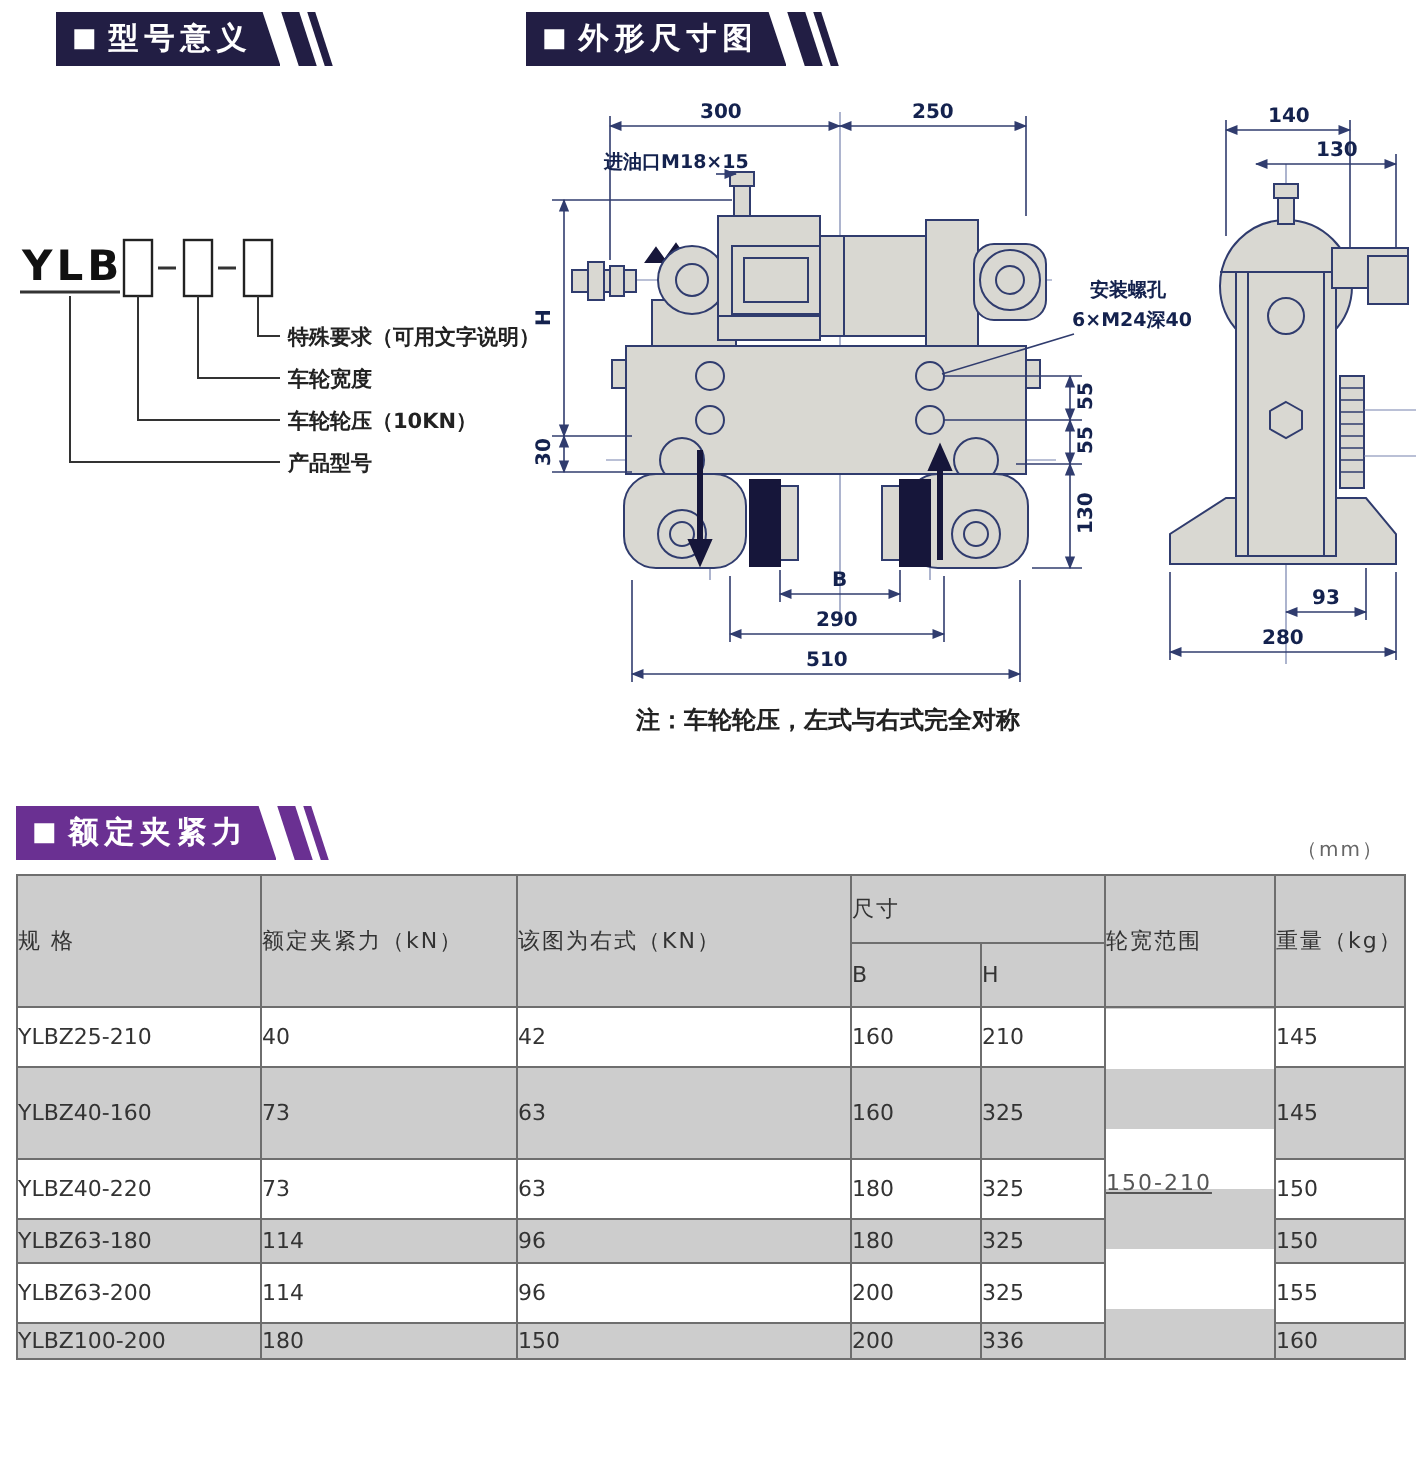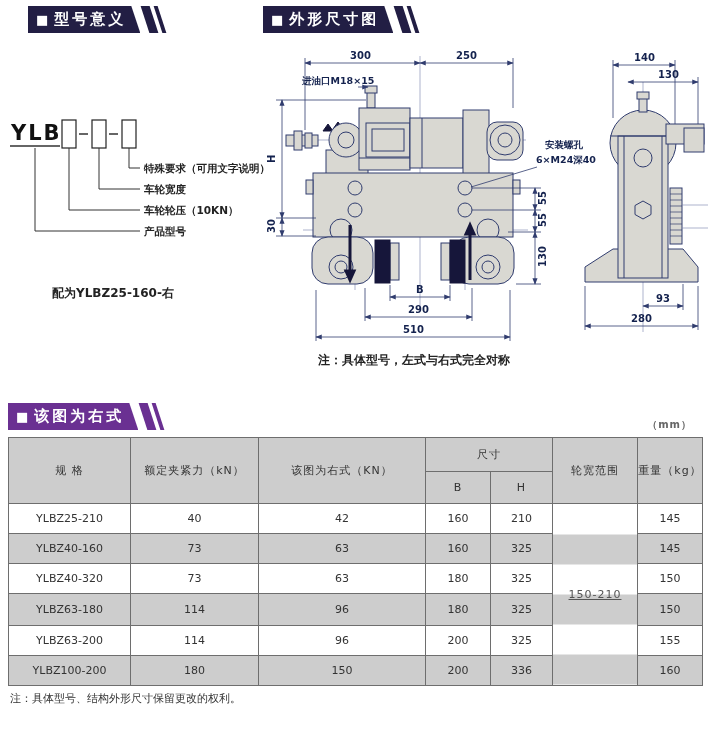--- a/index.html
+++ b/index.html
@@ -28,24 +28,24 @@
   #drawing-svg{position:absolute;left:258px;top:40px;}
   .fillg{fill:#d9d8d2;stroke:#303c6e;stroke-width:1;}
   .nofill{fill:none;stroke:#303c6e;stroke-width:1;}
   .thin{fill:none;stroke:#7682ad;stroke-width:0.6;}
   .dimln{fill:none;stroke:#303c6e;stroke-width:0.8;}
   .dark{fill:#16163a;stroke:#16163a;}
   .dim{font-size:10px;fill:#14224e;font-weight:bold;}
   .lblcn{font-size:9.5px;fill:#14224e;font-weight:bold;}
   #drawing-note{position:absolute;left:318px;top:352px;font-size:12px;font-weight:bold;color:#222;}
   
-  #unit-note{position:absolute;right:18px;top:418px;font-size:10px;color:#666;letter-spacing:1px;font-weight:bold;}
+  #unit-note{position:absolute;right:18px;top:418px;font-size:10px;color:#666;letter-spacing:1px;}
   #params-table{position:absolute;left:8px;top:437px;border-collapse:collapse;table-layout:fixed;
                 width:694px;font-size:11px;color:#333;}
-  #params-table th,#params-table td{border:1px solid #6e6e6e;text-align:center;padding:0;
+  #params-table th,#params-table td{border:1px solid #6e6e6e;text-align:left;padding:0;
                 overflow:hidden;white-space:nowrap;}
   #params-table th{background:#cdcdcd;font-weight:normal;letter-spacing:1px;}
   #params-table tr.alt td{background:#cdcdcd;}
   #params-table td.range-cell{background:repeating-linear-gradient(to bottom,
         #ffffff 0px,#ffffff 30px,#cdcdcd 30px,#cdcdcd 60px);color:#555;letter-spacing:1px;text-decoration:underline;}
   #table-note{position:absolute;left:10px;top:691px;font-size:11px;color:#333;}
 </style>
 </head>
 <body>
 
@@ -81,21 +81,20 @@
     <path d="M91,36 L91,77 L132,77" class="mm-line"></path>
     <path d="M61,36 L61,98 L132,98" class="mm-line"></path>
     <path d="M27,36 L27,119 L132,119" class="mm-line"></path>
     <text x="136" y="60" class="mm-label">特殊要求（可用文字说明）</text>
     <text x="136" y="81" class="mm-label">车轮宽度</text>
     <text x="136" y="102" class="mm-label">车轮轮压（10KN）</text>
     <text x="136" y="123" class="mm-label">产品型号</text>
   </svg>
 
   <div id="example">
-    <div class="cont">配为YLBZ25-160-右</div>
   </div>
 
   <svg id="drawing-svg" width="450" height="345" viewBox="0 0 450 345">
     <defs>
       <marker id="arr" viewBox="0 0 10 10" refX="9" refY="5" markerWidth="8" markerHeight="8" orient="auto-start-reverse">
         <path d="M0,1 L10,5 L0,9 z" fill="#303c6e"></path>
       </marker>
     </defs>
 
     <g>
@@ -238,26 +237,26 @@
       <line x1="425" y1="244" x2="425" y2="270" class="dimln"></line>
       <line x1="385" y1="266" x2="425" y2="266" class="dimln" marker-start="url(#arr)" marker-end="url(#arr)"></line>
       <text x="398" y="262" class="dim">93</text>
       <line x1="327" y1="246" x2="327" y2="290" class="dimln"></line>
       <line x1="440" y1="246" x2="440" y2="290" class="dimln"></line>
       <line x1="327" y1="286" x2="440" y2="286" class="dimln" marker-start="url(#arr)" marker-end="url(#arr)"></line>
       <text x="373" y="282" class="dim">280</text>
     </g>
   </svg>
 
-  <div id="drawing-note">注：具体型号，左式与右式完全对称</div>
+  <div id="drawing-note">注：车轮轮压，左式与右式完全对称</div>
 
   <div class="badge-wrap" style="left:8px;top:403px;">
     <div class="badge purple-bg">
       <span class="sq">■</span>
-      <span>该图为右式</span>
+      <span>额定夹紧力</span>
     </div>
     <div class="slash purple-bg"></div>
     <div class="slash2 purple-bg"></div>
   </div>
 
   <div id="unit-note">（mm）</div>
 
   <table id="params-table">
     <colgroup>
       <col style="width:122px">
@@ -285,58 +284,57 @@
     <tbody>
       <tr style="height:30px">
         <td>YLBZ25-210</td>
         <td>40</td>
         <td>42</td>
         <td>160</td>
         <td>210</td>
         <td rowspan="6" class="range-cell">150-210</td>
         <td>145</td>
       </tr>
-      <tr style="height:30px" class="alt">
+      <tr style="height:46px" class="alt">
         <td>YLBZ40-160</td>
         <td>73</td>
         <td>63</td>
         <td>160</td>
         <td>325</td>
         <td>145</td>
       </tr>
       <tr style="height:30px">
-        <td>YLBZ40-320</td>
+        <td>YLBZ40-220</td>
         <td>73</td>
         <td>63</td>
         <td>180</td>
         <td>325</td>
         <td>150</td>
       </tr>
-      <tr style="height:32px" class="alt">
+      <tr style="height:22px" class="alt">
         <td>YLBZ63-180</td>
         <td>114</td>
         <td>96</td>
         <td>180</td>
         <td>325</td>
         <td>150</td>
       </tr>
       <tr style="height:30px">
         <td>YLBZ63-200</td>
         <td>114</td>
         <td>96</td>
         <td>200</td>
         <td>325</td>
         <td>155</td>
       </tr>
-      <tr style="height:30px" class="alt">
+      <tr style="height:18px" class="alt">
         <td>YLBZ100-200</td>
         <td>180</td>
         <td>150</td>
         <td>200</td>
         <td>336</td>
         <td>160</td>
       </tr>
     </tbody>
   </table>
 
-  <div id="table-note">注：具体型号、结构外形尺寸保留更改的权利。</div>
 
 </div>
 
 </body></html>

